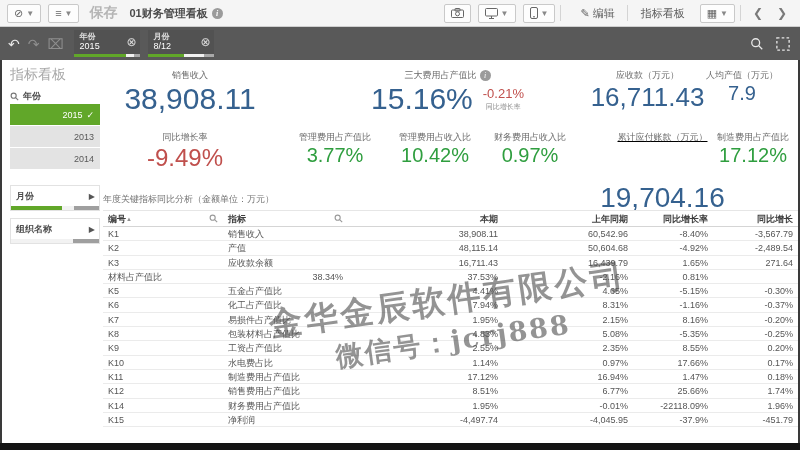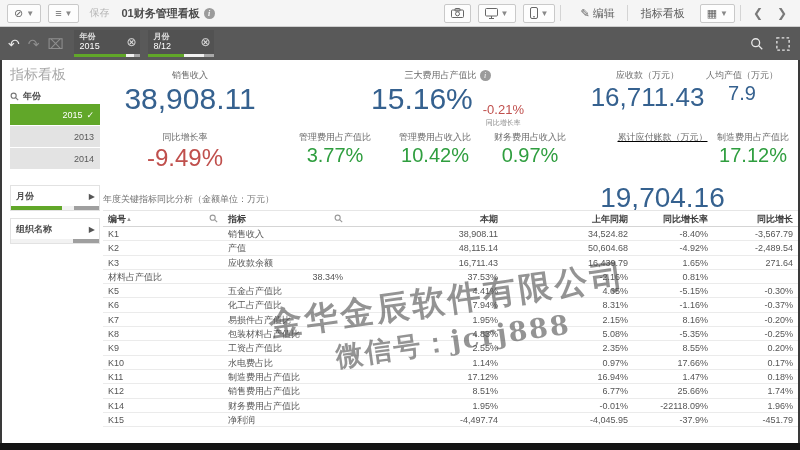--- a/index.html
+++ b/index.html
@@ -7,21 +7,21 @@
   .frame { position:relative; width:800px; height:450px; background:#3a3a3a; overflow:hidden; }
 
   
   .toolbar { position:absolute; left:0; top:0; width:800px; height:27px; background:#f5f5f5;
              border-bottom:1px solid #cfcfcf; display:flex; align-items:center; }
   .tbtn { height:19px; display:flex; align-items:center; gap:3px; background:#fdfdfd;
           border:1px solid #c9c9c9; border-radius:2px; padding:0 6px; margin-left:7px;
           color:#666; font-size:11px; cursor:pointer; }
   .tbtn.flat { background:none; border-color:transparent; }
   .caret { font-size:8px; color:#888; }
-  .save { margin-left:10px; color:#b5b5b5; font-size:10px; font-weight:normal;text-align:right; }
+  .save { margin-left:10px; color:#b5b5b5; font-size:14px; font-weight:bold;text-align:right; }
   .doc-title { margin-left:12px; color:#4c4c4c; font-size:11px; font-weight:bold; display:flex; align-items:center; gap:4px; }
   .info-dot { display:inline-block; width:11px; height:11px; border-radius:50%; background:#9b9b9b;
               color:#fff; font-size:8px; line-height:11px; text-align:center; font-family:"Liberation Serif",serif; font-style:italic; }
   .tb-right { margin-left:auto; display:flex; align-items:center; }
   .sep { width:1px; height:16px; background:#d4d4d4; margin:0 5px; }
   .sheet-name { color:#595959; font-size:11px; margin:0 8px; }
   .navbtn { width:24px; text-align:center; color:#7a7a7a; font-size:12px; }
   .icon-svg { display:block; }
 
   
@@ -54,21 +54,21 @@
                background:#fff; cursor:pointer; }
   .collapsed .cl { font-size:9px; font-weight:bold; color:#4c4c4c; padding:4px 0 0 5px; }
   .collapsed .arr { position:absolute; right:4px; top:6px; font-size:8px; color:#555; }
   .collapsed .cbar { position:absolute; left:0; bottom:0; width:100%; height:4px; background:#9f9f9f; display:flex; }
 
   
   .kpi { position:absolute; text-align:center; }
   .kpi .klabel { font-size:9px; color:#6a6a6a; height:14px; display:flex; align-items:center; justify-content:center; gap:3px; }
   .kpi .kvalue { font-weight:normal; letter-spacing:0; white-space:nowrap; }
   .c-blue { color:var(--kblue); } .c-green { color:var(--kgreen); } .c-red { color:var(--kred); }
-  .kpi .sub { display:inline-block; text-align:center; vertical-align:top; margin-left:10px; margin-top:18px; }
+  .kpi .sub { display:inline-block; text-align:center; vertical-align:top; margin-left:10px; margin-top:2px; }
   .kpi .subv { font-size:13px; }
   .kpi .subl { font-size:7px; color:#8a8a8a; display:block; }
 
   
   .tablewrap { position:absolute; left:101px; top:133px; width:695px; }
   .tbl-title { font-size:9px; color:#737373; margin-bottom:4px; }
   .grid-row { display:grid; grid-template-columns:120px 125px 155px 130px 80px 85px; }
   .ghead { border-top:1px solid #e6e6e6; border-bottom:1px solid #d5d5d5; height:17px; }
   .ghead .cell { font-weight:bold; color:#404040; }
   .cell { font-size:9px; color:#555; line-height:14.3px; padding:0 5px; overflow:hidden; white-space:nowrap; }
@@ -253,21 +253,21 @@
           <div class="cell num">本期</div>
           <div class="cell num">上年同期</div>
           <div class="cell num">同比增长率</div>
           <div class="cell num">同比增长</div>
         </div>
       <div id="tbl-body">
           <div class="grid-row body-row">
             <div class="cell">K1</div>
             <div class="cell">销售收入</div>
             <div class="cell num">38,908.11</div>
-            <div class="cell num">34,524.82</div>
+            <div class="cell num">60,542.96</div>
             <div class="cell num">-8.40%</div>
             <div class="cell num">-3,567.79</div>
           </div>
           <div class="grid-row body-row">
             <div class="cell">K2</div>
             <div class="cell">产值</div>
             <div class="cell num">48,115.14</div>
             <div class="cell num">50,604.68</div>
             <div class="cell num">-4.92%</div>
             <div class="cell num">-2,489.54</div>

